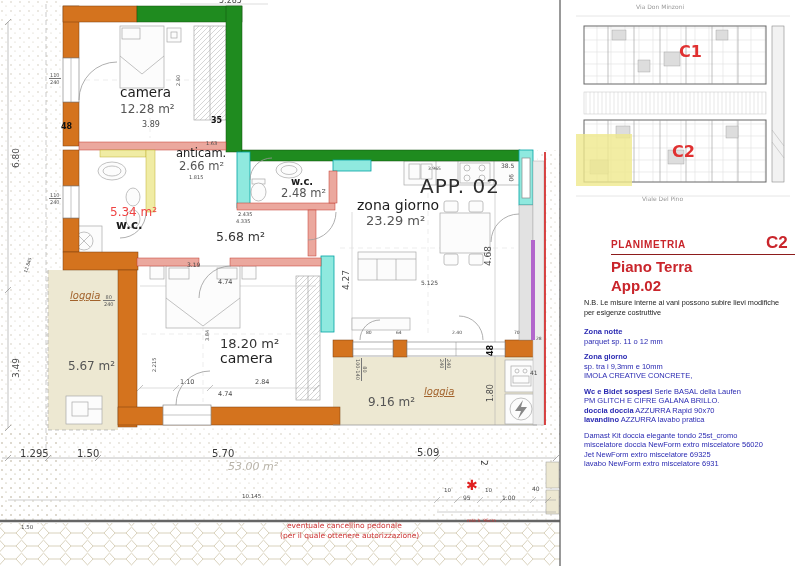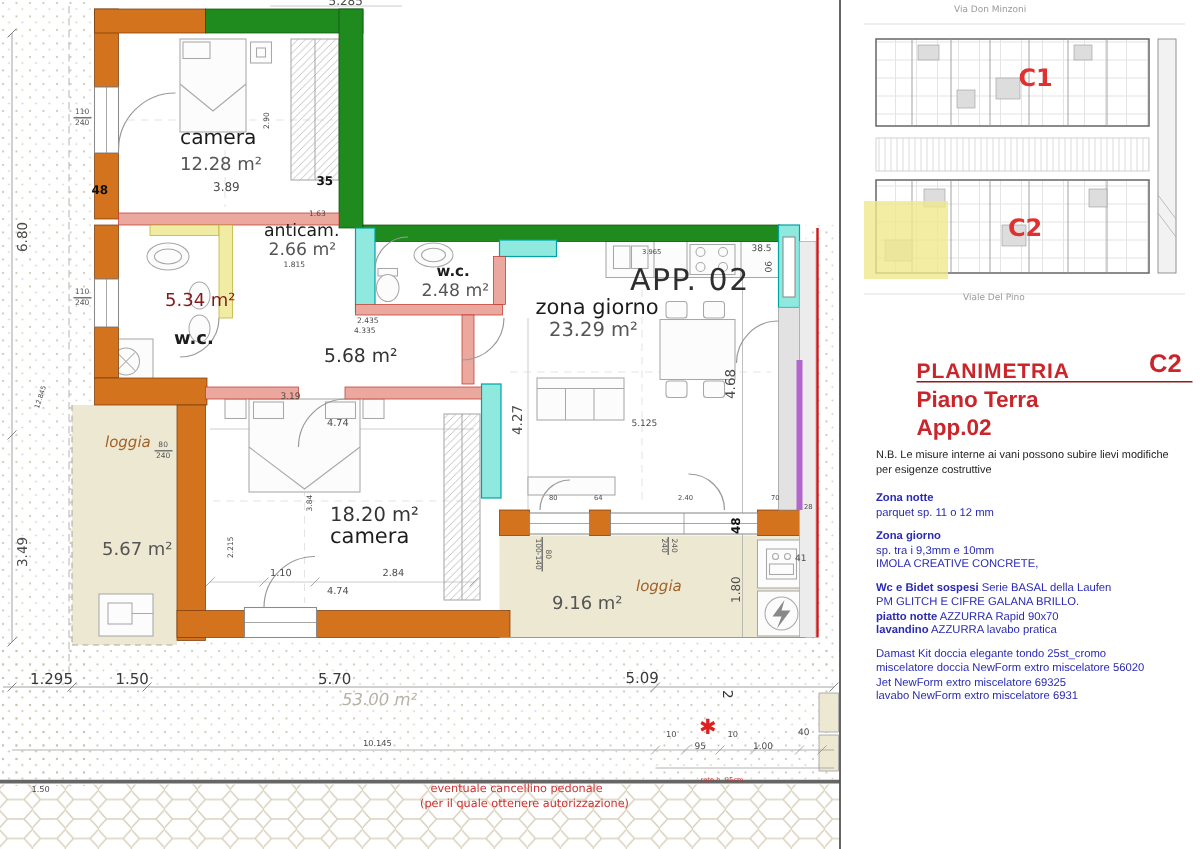--- a/index.html
+++ b/index.html
@@ -4,21 +4,21 @@
 <style>
   html,body{margin:0;padding:0;}
   body{width:800px;height:566px;position:relative;overflow:hidden;background:#fff;
        font-family:"DejaVu Sans",sans-serif;}
   #stage{position:absolute;inset:0;width:800px;height:566px;}
   svg{position:absolute;display:block;}
   .lbl{position:absolute;white-space:nowrap;color:#333;z-index:3;line-height:1;}
   .room-name{font-size:13.5px;color:#1c1c1c;}
   .room-area{font-size:12px;color:#555;}
   .sm1{font-size:11.5px;}
-  .loggia-name{font-style:italic;color:#A2622B;font-size:10px;}
+  .loggia-name{font-style:italic;color:#A2622B;font-size:10px;text-decoration:underline;}
   .app{font-size:20px;color:#2e2e2e;letter-spacing:1px;}
   .dim{font-size:7px;color:#4a4a4a;}
   .d10{font-size:10px;color:#3a3a3a;}
   .d9{font-size:9px;}
   .d8{font-size:8px;}
   .d65{font-size:6.5px;}
   .d6{font-size:6px;}
   .d55{font-size:5.5px;}
   .d5{font-size:5px;}
   .d45{font-size:4.5px;}
@@ -30,21 +30,21 @@
   .frac .fb{border-top:0.5px solid #777;}
   .red{color:#CC3333;}
   .gray{color:#b8b3a8;font-style:italic;}
   .watermark{position:absolute;left:58px;top:356px;font-size:72px;font-weight:bold;
              font-style:italic;color:rgba(125,118,100,0.12);z-index:2;letter-spacing:2px;}
   .footer{position:absolute;left:4px;top:534px;font-size:15px;font-weight:bold;color:#1b1b1b;
           letter-spacing:0.8px;font-family:"Liberation Sans",sans-serif;z-index:4;}
   .street{font-size:6px;color:#9a9a9a;}
   .sitecode{font-size:16px;font-weight:bold;color:#E03030;}
   .sb-red{color:#C9252B;font-weight:bold;font-family:"Liberation Sans",sans-serif;}
-  .planimetria{font-size:14px;letter-spacing:0.6px;}
+  .planimetria{font-size:10px;letter-spacing:0.6px;}
   .c2big{font-size:17px;}
   .title15{font-size:15px;}
   .underline{position:absolute;left:611px;top:254px;width:184px;border-top:1.5px solid #8D1C1C;z-index:3;}
   .nb{font-size:7.3px;color:#222;font-family:"Liberation Sans",sans-serif;}
   .specs{position:absolute;left:584px;top:327px;width:215px;z-index:3;
          font-family:"Liberation Sans",sans-serif;}
   .spec-line{font-size:7.5px;line-height:9.5px;color:#2A2AB2;white-space:nowrap;}
   .spec-line .sb{font-weight:bold;}
   .gap{margin-top:6px;}
   .star{font-size:14px;color:#E02020;}
@@ -311,21 +311,21 @@
   </g>
 </svg>
 
 
 <div class="lbl room-name" style="left:120px;top:86px">camera</div>
 <div class="lbl room-area" style="left:120px;top:103px">12.28 m²</div>
 <div class="lbl room-name sm1" style="left:176px;top:148px">anticam.</div>
 <div class="lbl room-area sm1" style="left:179px;top:161px">2.66 m²</div>
 <div class="lbl room-name" style="left:291px;top:177px;font-size:10px;font-weight:bold">w.c.</div>
 <div class="lbl room-area sm1" style="left:281px;top:188px">2.48 m²</div>
-<div class="lbl room-area" style="left:110px;top:194px;color:#7f1d1d">5.34 m²</div>
+<div class="lbl room-area" style="left:110px;top:206px;color:#ef4444">5.34 m²</div>
 <div class="lbl room-name" style="left:116px;top:219px;font-size:12px;font-weight:bold">w.c.</div>
 <div class="lbl room-area" style="left:216px;top:231px;font-size:12.5px;color:#333">5.68 m²</div>
 <div class="lbl room-name" style="left:357px;top:198px;font-size:14px">zona giorno</div>
 <div class="lbl room-area" style="left:366px;top:214px;font-size:13px">23.29 m²</div>
 <div class="lbl app" style="left:420px;top:176px">APP. 02</div>
 <div class="lbl room-area" style="left:220px;top:337px;font-size:13px;color:#333">18.20 m²</div>
 <div class="lbl room-name" style="left:220px;top:351px;font-size:14px">camera</div>
 <div class="lbl loggia-name" style="left:70px;top:291px">loggia</div>
 <div class="lbl room-area" style="left:68px;top:360px">5.67 m²</div>
 <div class="lbl room-area" style="left:368px;top:396px">9.16 m²</div>
@@ -418,21 +418,21 @@
 <div class="lbl nb" style="left:584px;top:309px">per esigenze costruttive</div>
 
 <div class="specs">
   <div class="spec-line"><span class="sb">Zona notte</span><span></span></div>
   <div class="spec-line"><span class="sb"></span><span>parquet sp.  11 o 12 mm</span></div>
   <div class="spec-line gap"><span class="sb">Zona giorno</span><span></span></div>
   <div class="spec-line"><span class="sb"></span><span>sp. tra i 9,3mm e 10mm</span></div>
   <div class="spec-line"><span class="sb"></span><span>IMOLA CREATIVE CONCRETE,</span></div>
   <div class="spec-line gap"><span class="sb">Wc e Bidet sospesi</span><span>  Serie BASAL della Laufen</span></div>
   <div class="spec-line"><span class="sb"></span><span>PM GLITCH E CIFRE GALANA BRILLO.</span></div>
-  <div class="spec-line"><span class="sb">piatto notte</span><span> AZZURRA Rapid 90x70</span></div>
+  <div class="spec-line"><span class="sb">doccia doccia</span><span> AZZURRA Rapid 90x70</span></div>
   <div class="spec-line"><span class="sb">lavandino</span><span>  AZZURRA lavabo pratica</span></div>
   <div class="spec-line gap"><span class="sb"></span><span>Damast  Kit doccia elegante tondo 25st_cromo</span></div>
   <div class="spec-line"><span class="sb"></span><span>miscelatore doccia NewForm extro miscelatore 56020</span></div>
   <div class="spec-line"><span class="sb"></span><span>Jet NewForm extro miscelatore 69325</span></div>
   <div class="spec-line"><span class="sb"></span><span>lavabo NewForm extro miscelatore 6931</span></div>
 </div>
 
 </div>
 
 </body></html>

